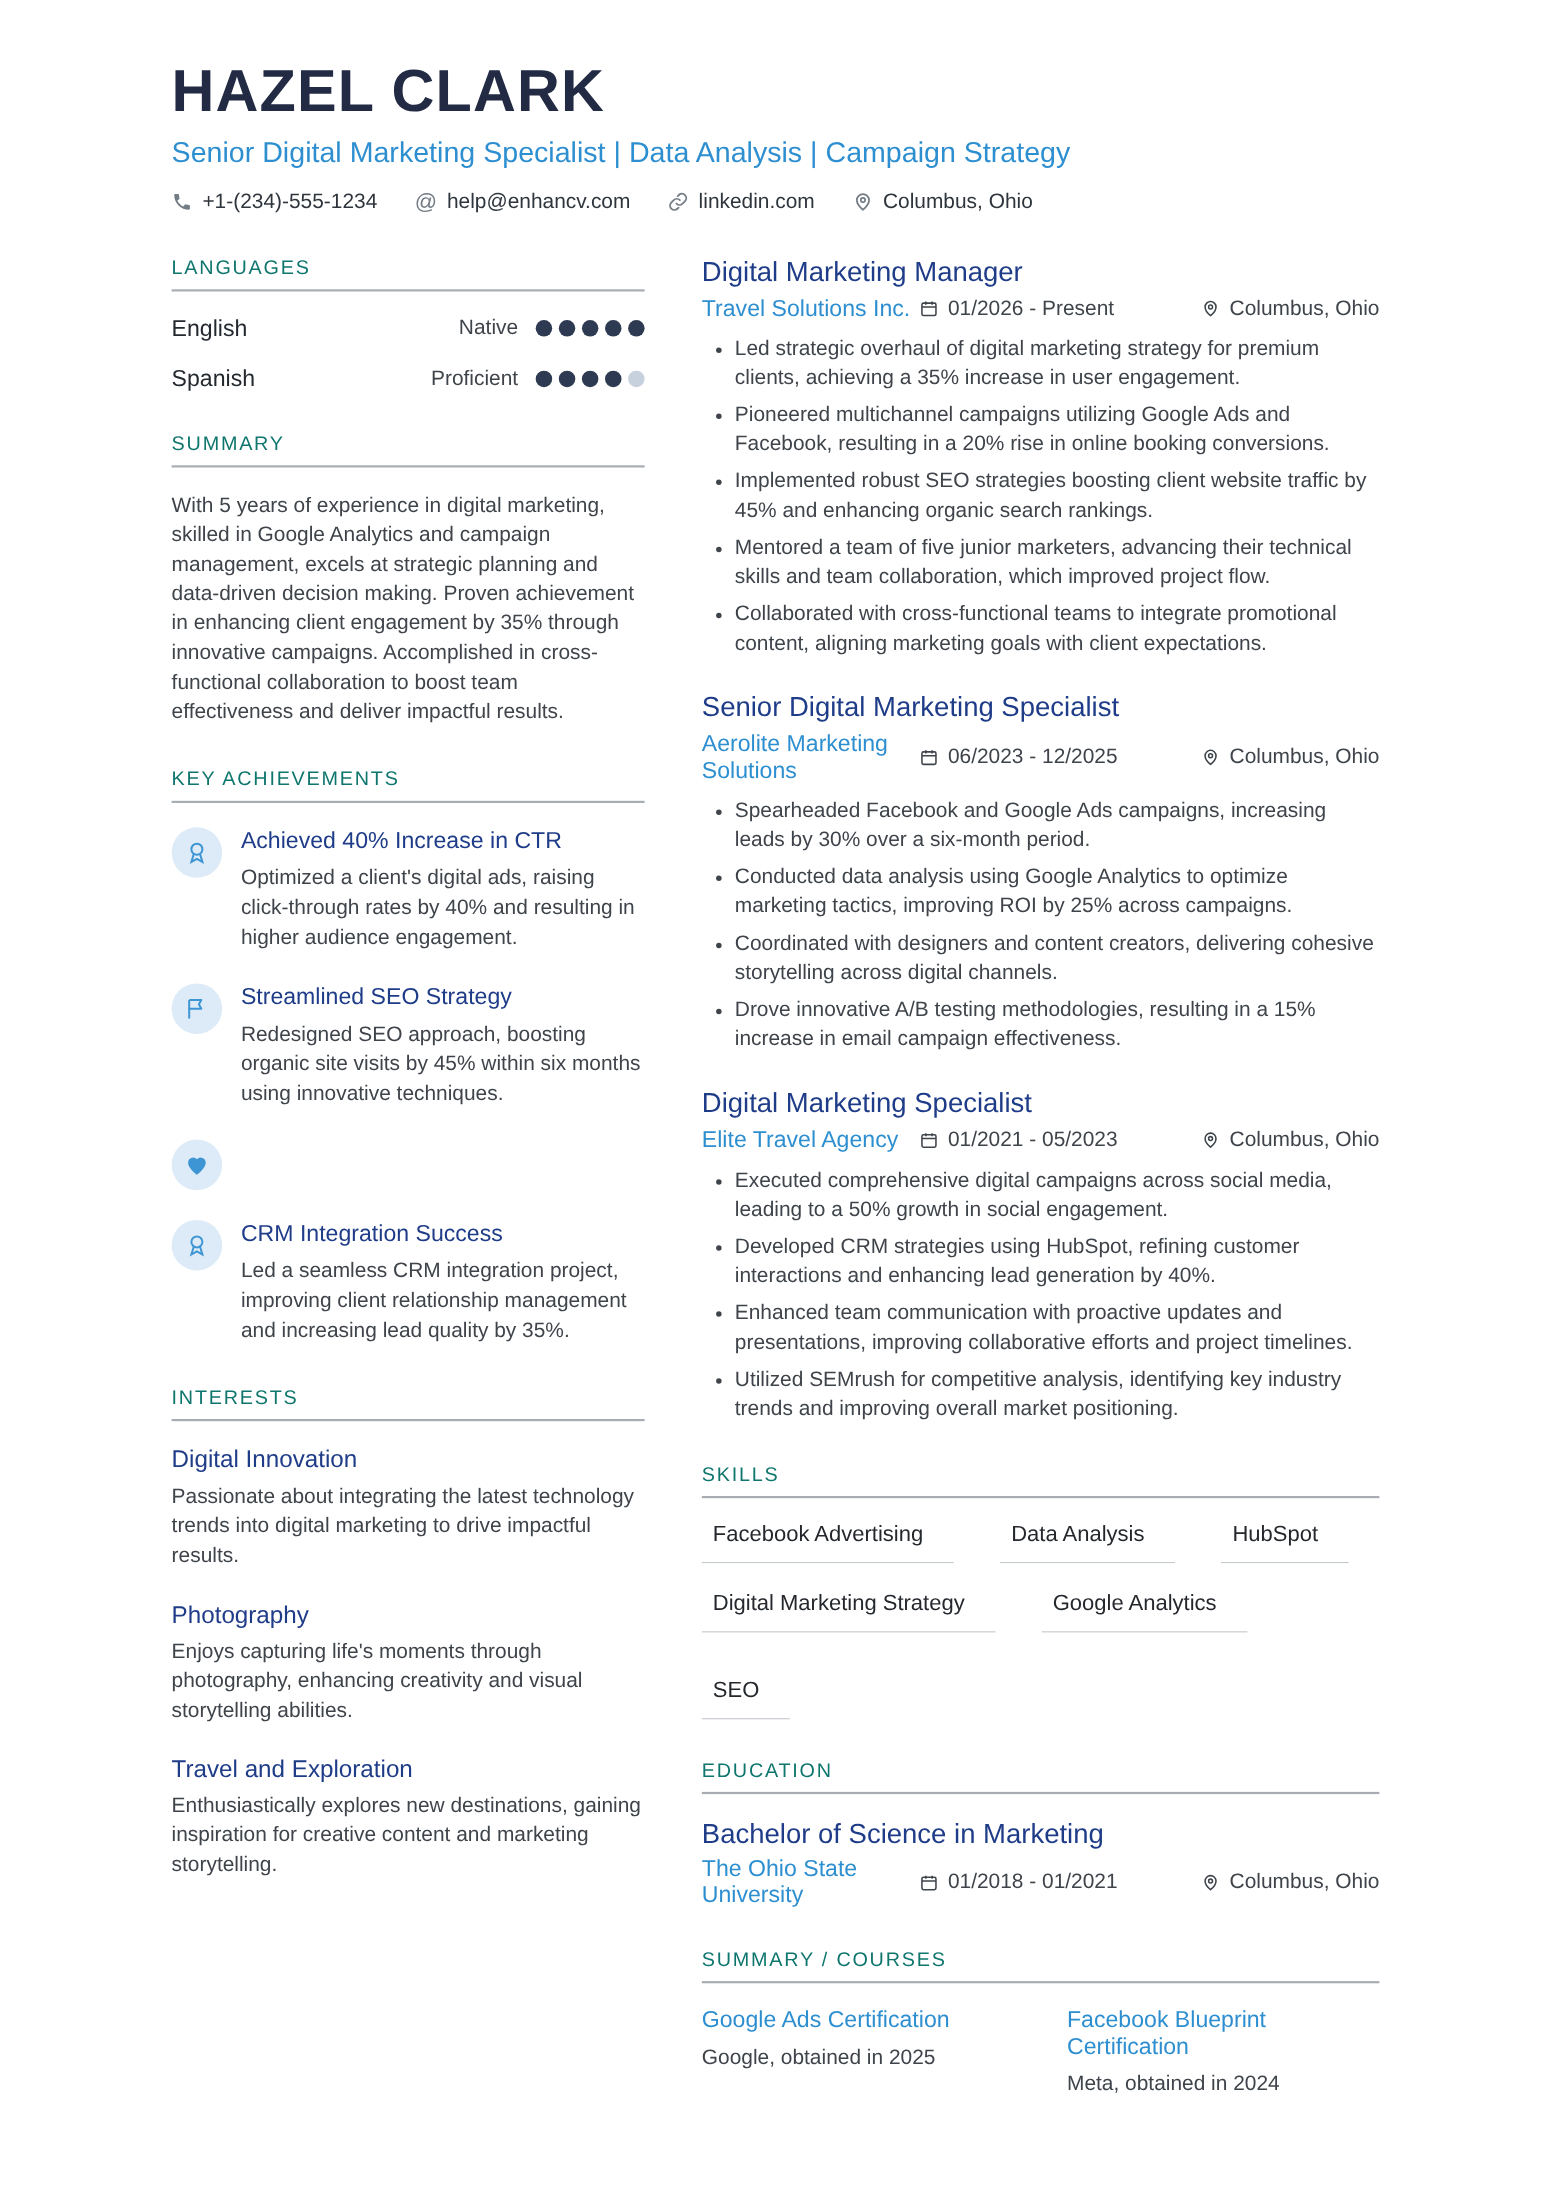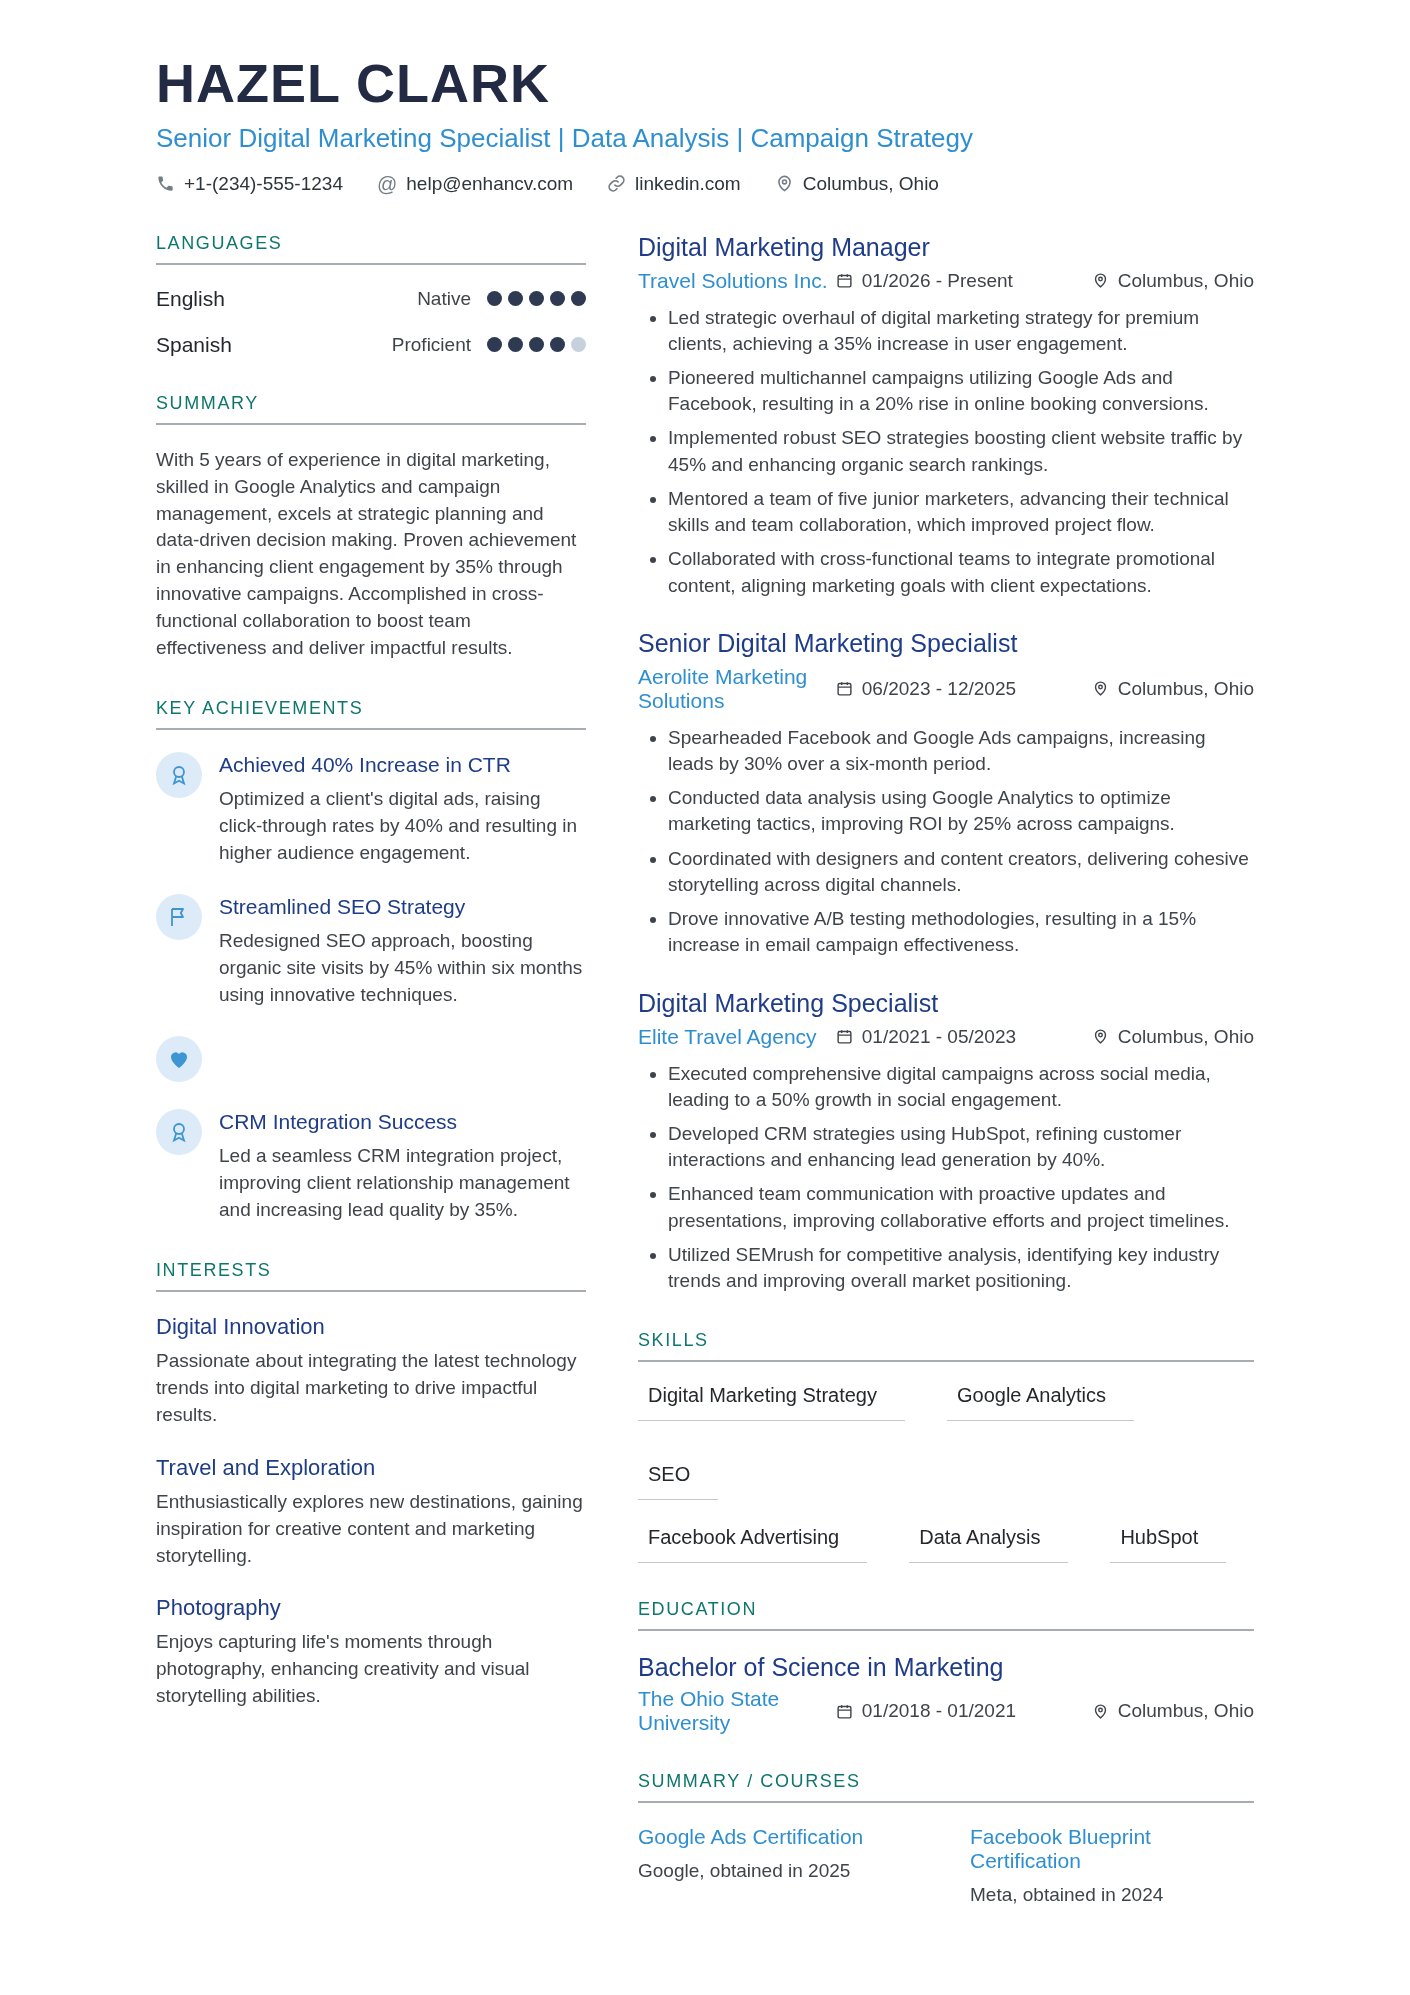--- a/index.html
+++ b/index.html
@@ -218,26 +218,26 @@
       </div>
 
       <div class="section">
         <div class="section-title">INTERESTS</div>
 
         <div class="interest">
           <div class="interest-title">Digital Innovation</div>
           <div class="body-text">Passionate about integrating the latest technology trends into digital marketing to drive impactful results.</div>
         </div>
         <div class="interest">
+          <div class="interest-title">Photography</div>
+          <div class="body-text">Enjoys capturing life's moments through photography, enhancing creativity and visual storytelling abilities.</div>
+        </div>
+        <div class="interest">
           <div class="interest-title">Travel and Exploration</div>
           <div class="body-text">Enthusiastically explores new destinations, gaining inspiration for creative content and marketing storytelling.</div>
-        </div>
-        <div class="interest">
-          <div class="interest-title">Photography</div>
-          <div class="body-text">Enjoys capturing life's moments through photography, enhancing creativity and visual storytelling abilities.</div>
         </div>
       </div>
 
     </div>
 
     <div class="col-right">
 
       <div class="section">
 
         <div class="job">
@@ -319,28 +319,28 @@
             <li>Developed CRM strategies using HubSpot, refining customer interactions and enhancing lead generation by 40%.</li>
             <li>Enhanced team communication with proactive updates and presentations, improving collaborative efforts and project timelines.</li>
             <li>Utilized SEMrush for competitive analysis, identifying key industry trends and improving overall market positioning.</li>
           </ul>
         </div>
       </div>
 
       <div class="section">
         <div class="section-title">SKILLS</div>
         <div class="skill-row">
+          <span class="skill">Facebook Advertising</span>
+          <span class="skill">Data Analysis</span>
+          <span class="skill">HubSpot</span>
+        </div>
+        <div class="skill-row">
           <span class="skill">Digital Marketing Strategy</span>
           <span class="skill">Google Analytics</span>
           <span class="skill">SEO</span>
-        </div>
-        <div class="skill-row">
-          <span class="skill">Facebook Advertising</span>
-          <span class="skill">Data Analysis</span>
-          <span class="skill">HubSpot</span>
         </div>
       </div>
 
       <div class="section">
         <div class="section-title">EDUCATION</div>
         <div class="degree">Bachelor of Science in Marketing</div>
         <div class="job-meta">
           <span class="job-company">The Ohio State University</span>
           <span class="meta-item meta-date">
             <svg viewBox="0 0 24 24" fill="none" stroke="currentColor" stroke-width="2">

